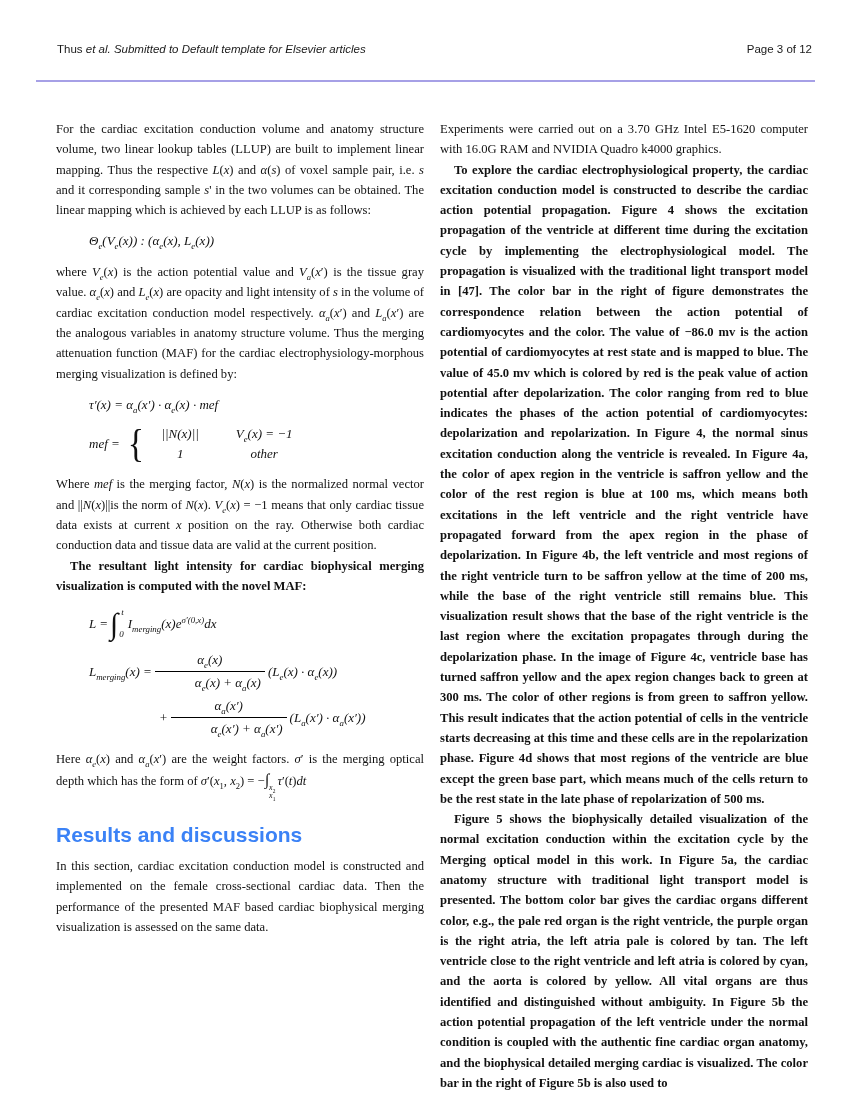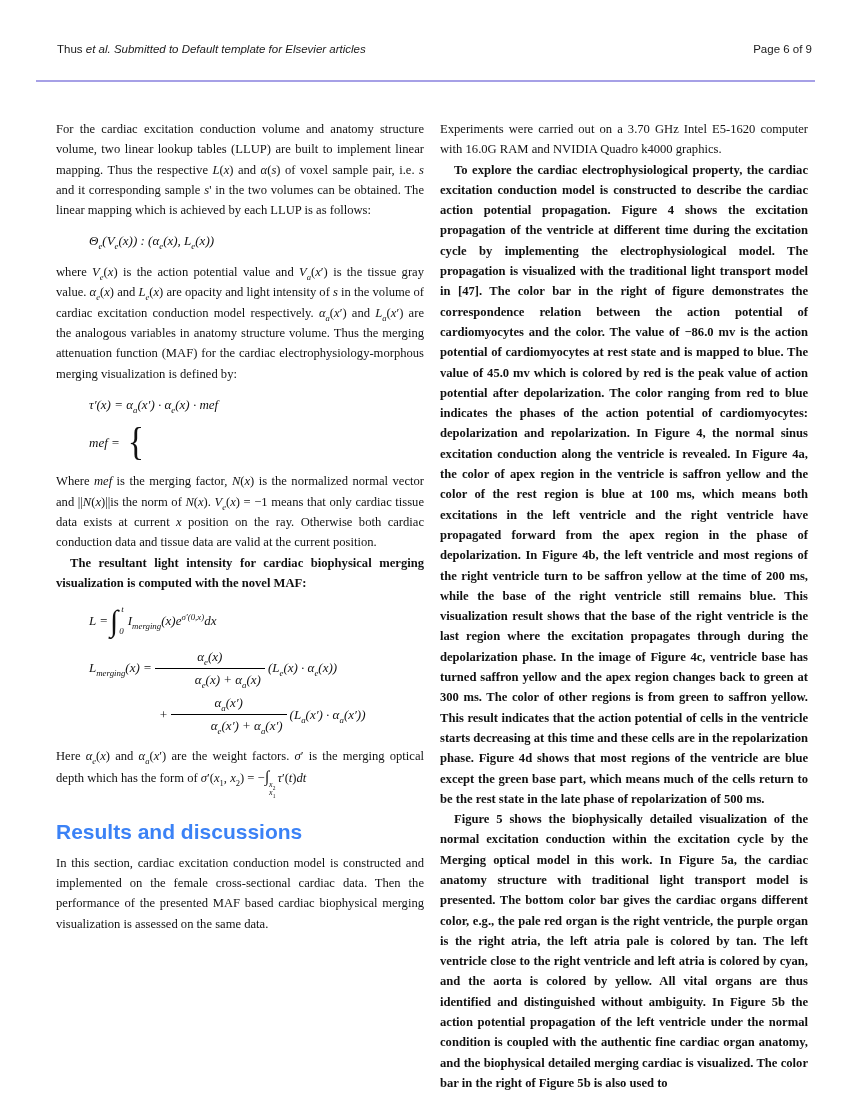--- a/index.html
+++ b/index.html
@@ -37,37 +37,47 @@
   .inlims{display:inline-flex;flex-direction:column;font-size:8px;line-height:8px;vertical-align:-5px;margin-right:2px;}
 </style>
 </head>
 <body>
 
 <div class="page">
 
   <div class="header-left">
     <span>Thus</span>&nbsp;<i>et al. Submitted to Default template for Elsevier articles</i>
   </div>
-  <div class="header-right">Page 6 of 9</div>
+  <div class="header-right">Page 3 of 12</div>
   <div class="header-rule" style="background: rgb(166, 160, 230);"></div>
 
   <div class="columns">
 
     <div class="col">
       <p>For the cardiac excitation conduction volume and anatomy structure volume, two linear lookup tables (LLUP) are built to implement linear mapping. Thus the respective <i>L</i>(<i>x</i>) and <i>α</i>(<i>s</i>) of voxel sample pair, i.e. <i>s</i> and it corresponding sample <i>s</i>' in the two volumes can be obtained. The linear mapping which is achieved by each LLUP is as follows:</p>
 
       <div class="equation">Θ<sub>e</sub>(V<sub>e</sub>(x)) : (α<sub>e</sub>(x), L<sub>e</sub>(x))</div>
 
       <p>where <i>V<sub>e</sub></i>(<i>x</i>) is the action potential value and <i>V<sub>a</sub></i>(<i>x</i>′) is the tissue gray value. <i>α<sub>e</sub></i>(<i>x</i>) and <i>L<sub>e</sub></i>(<i>x</i>) are opacity and light intensity of <i>s</i> in the volume of cardiac excitation conduction model respectively. <i>α<sub>a</sub></i>(<i>x</i>′) and <i>L<sub>a</sub></i>(<i>x</i>′) are the analogous variables in anatomy structure volume. Thus the merging attenuation function (MAF) for the cardiac electrophysiology-morphous merging visualization is defined by:</p>
 
       <div class="equation">τ′(x) = α<sub>a</sub>(x′) · α<sub>e</sub>(x) · mef</div>
 
       <div class="equation eq-flex">
         <span>mef =</span>
         <span class="brace">{</span>
+        <span class="cases">
+          <span class="cases-row">
+            <span class="case-val">||N(x)||</span>
+            <span class="case-cond">V<sub>e</sub>(x) = −1</span>
+          </span>
+          <span class="cases-row">
+            <span class="case-val">1</span>
+            <span class="case-cond">other</span>
+          </span>
+        </span>
       </div>
 
       <p>Where <i>mef</i> is the merging factor, <i>N</i>(<i>x</i>) is the normalized normal vector and ||<i>N</i>(<i>x</i>)||is the norm of <i>N</i>(<i>x</i>). <i>V<sub>e</sub></i>(<i>x</i>) = −1 means that only cardiac tissue data exists at current <i>x</i> position on the ray. Otherwise both cardiac conduction data and tissue data are valid at the current position.</p>
       <p class="indent">The resultant light intensity for cardiac biophysical merging visualization is computed with the novel MAF:</p>
 
       <div class="equation eq-flex">
         <span>L = </span>
         <span class="bigint">∫</span>
         <span class="int-lims">
           <span class="lim-up">t</span>

